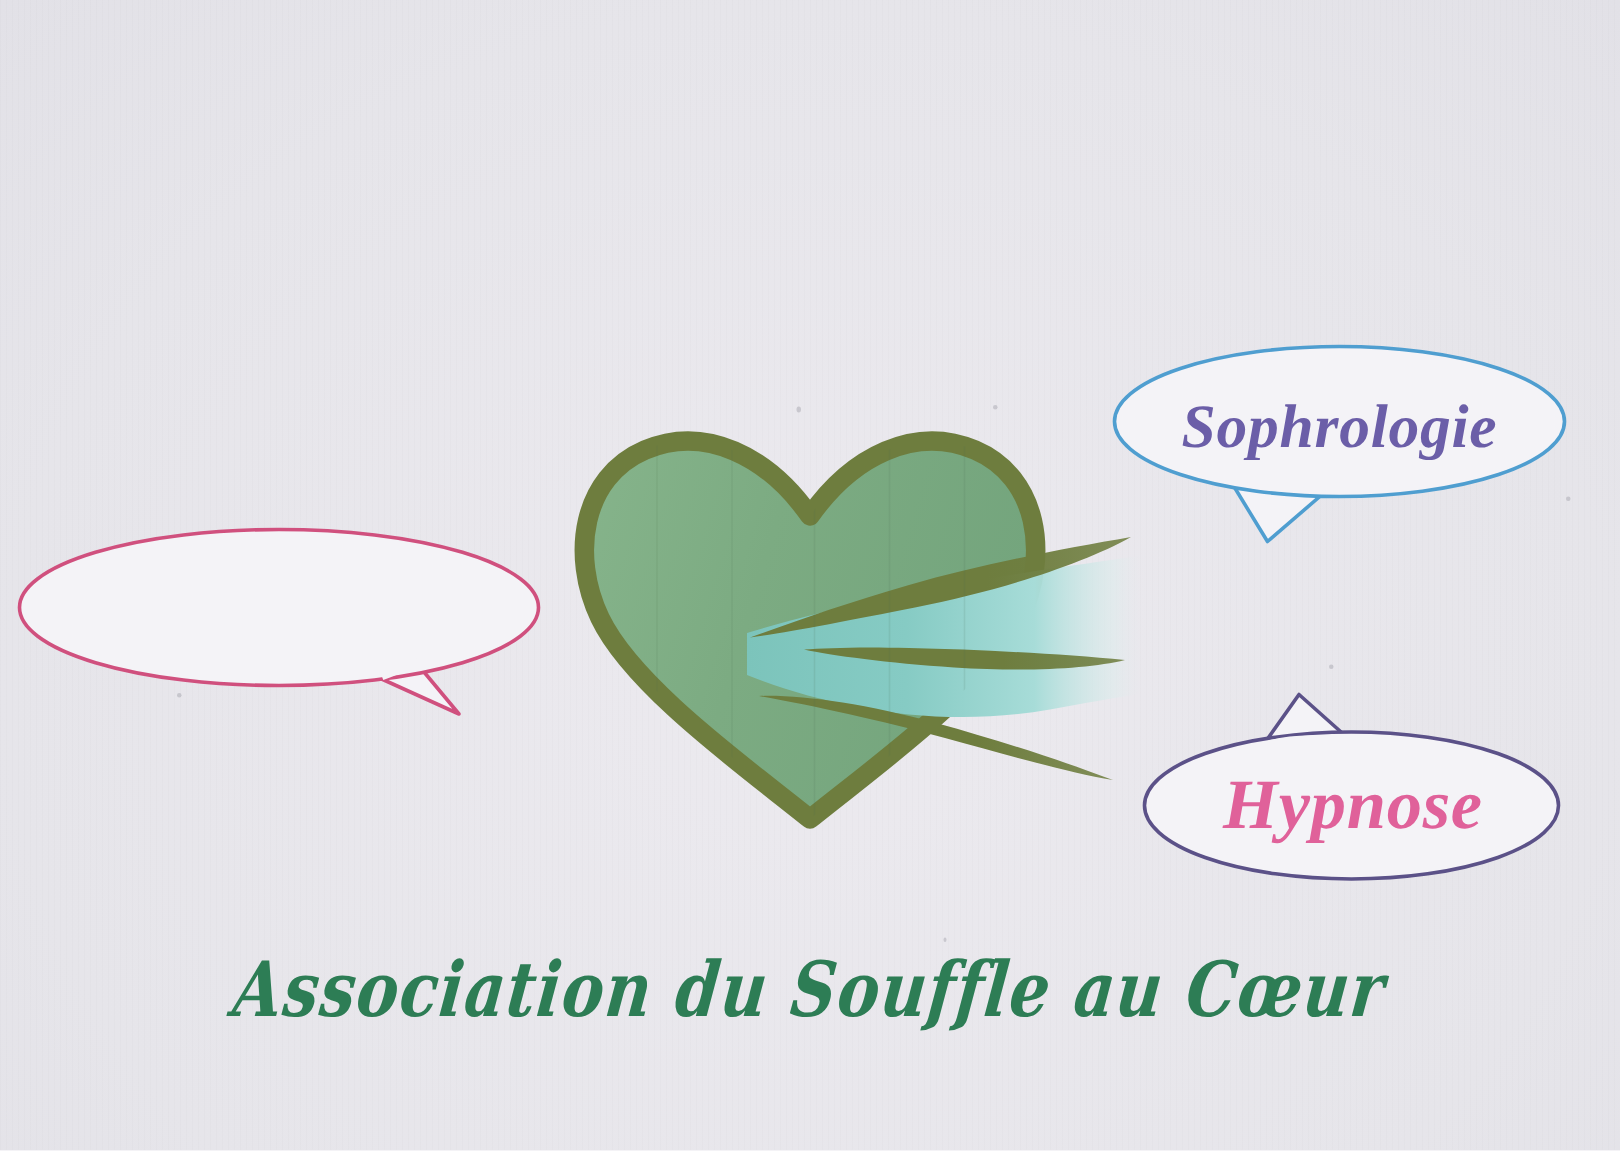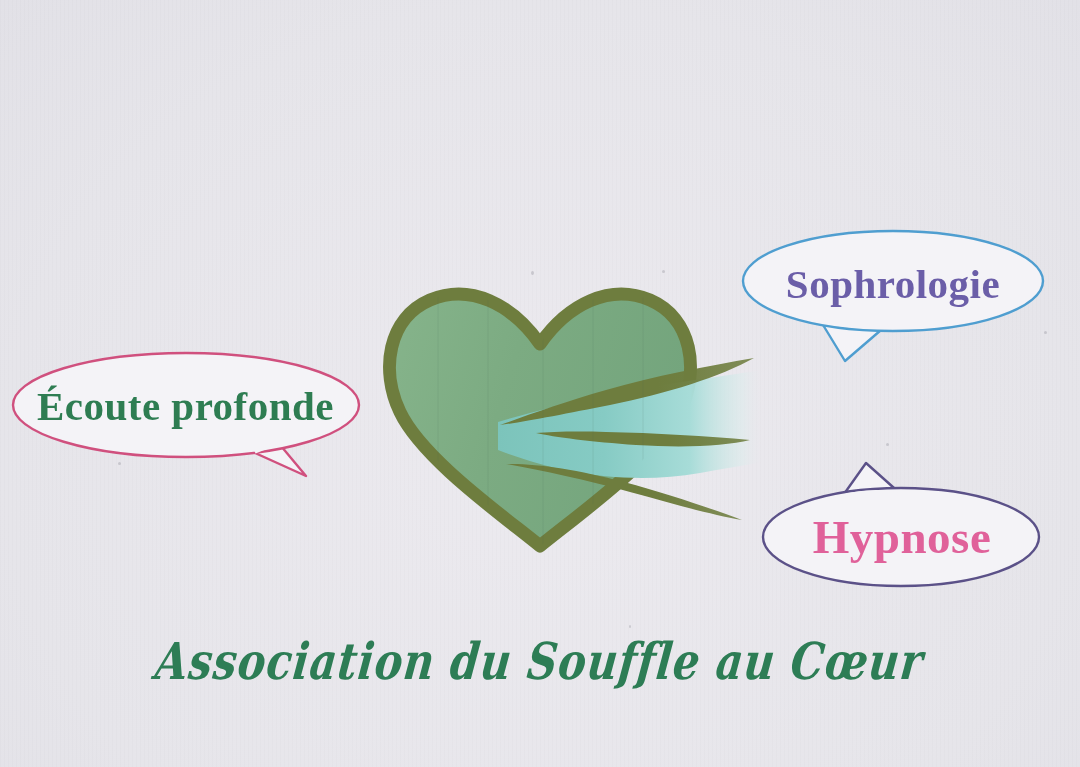--- a/index.html
+++ b/index.html
@@ -57,20 +57,21 @@
       rgba(0,0,0,0.02) 1px,
       rgba(0,0,0,0.02) 3px);
   }
 
   
   .bubble { position: absolute; }
   .bubble svg { display: block; overflow: visible; }
   .bubble-text {
     position: absolute;
     white-space: nowrap;
+    font-style: italic;
     font-weight: bold;
     letter-spacing: 0.5px;
   }
 
   #bubble-ecoute { left: 8px; top: 348px; width: 365px; height: 130px; }
   #bubble-ecoute .bubble-text {
     left: 0; top: 34px; width: 355px;
     text-align: center;
     font-size: 41px;
     color: #2e7d52;
@@ -230,21 +231,20 @@
 
   <div class="bubble" id="bubble-ecoute">
     <svg viewBox="0 0 365 130" width="365" height="130" aria-hidden="true">
 
       <path d="M245,104 L298,128 L268,92" fill="#f4f3f7" stroke="#d0507e" stroke-width="2.4" stroke-linejoin="round" stroke-linecap="round"></path>
 
       <ellipse cx="178" cy="57" rx="173" ry="52" fill="#f4f3f7" stroke="#d0507e" stroke-width="2.4"></ellipse>
 
       <path d="M247,104 C258,100 266,96 271,92" fill="none" stroke="#f4f3f7" stroke-width="3"></path>
     </svg>
-    <div class="bubble-text">Écoute profonde</div>
   </div>
 
   <div class="bubble" id="bubble-sophrologie">
     <svg viewBox="0 0 306 140" width="306" height="140" aria-hidden="true">
 
       <path d="M78,92 L103,133 L146,96" fill="#f4f3f7" stroke="#4f9ed0" stroke-width="2.4" stroke-linejoin="round" stroke-linecap="round"></path>
 
       <ellipse cx="151" cy="53" rx="150" ry="50" fill="#f4f3f7" stroke="#4f9ed0" stroke-width="2.4"></ellipse>
       <path d="M80,93 C98,98 124,100 146,97" fill="none" stroke="#f4f3f7" stroke-width="3"></path>
     </svg>

